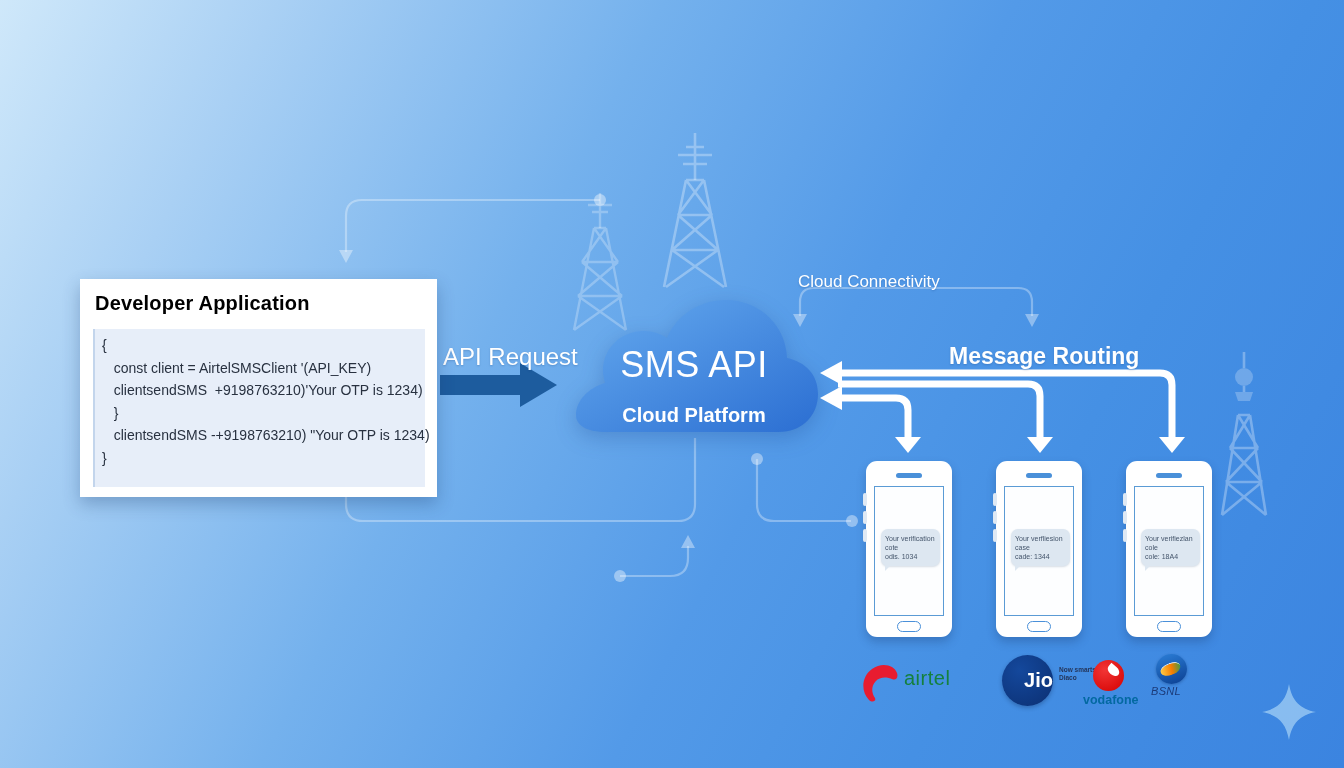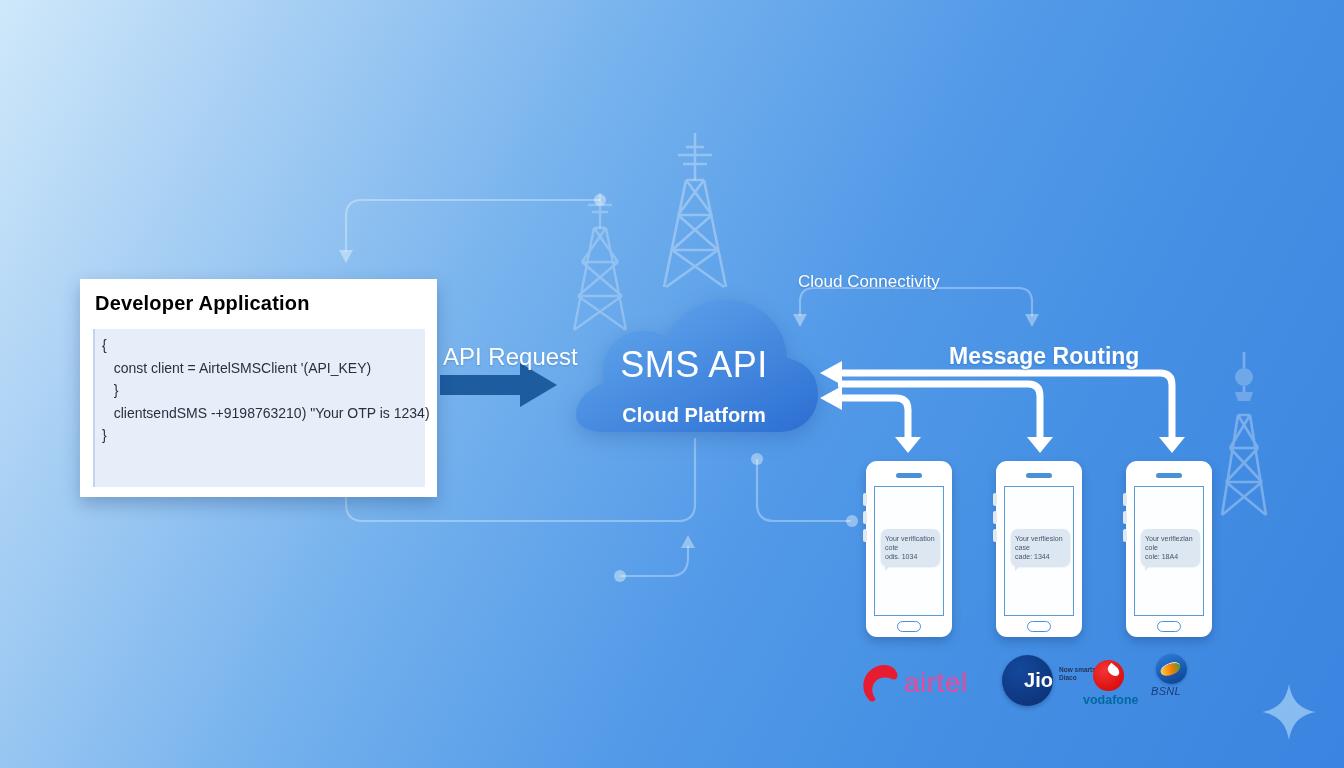--- a/index.html
+++ b/index.html
@@ -49,21 +49,21 @@
   .bubble:after { content:''; position:absolute; left:4px; bottom:-5px; border:5px solid transparent;
                   border-top-color:#dde7f1; border-left-color:#dde7f1; }
   .home-btn { position:absolute; left:50%; transform:translateX(-50%); bottom:5px; width:24px; height:11px;
               border:1.5px solid #4a90d9; border-radius:6px; background:#fff; }
   .side-btn { position:absolute; left:-3px; width:4px; height:13px; border-radius:2px; background:#dfe9f4; }
   .sb1{top:32px;} .sb2{top:50px;} .sb3{top:68px;}
 
   
   .carrier { z-index:6; }
   .airtel { left:860px; top:662px; width:130px; height:48px; }
-  .airtel .word { position:absolute; left:44px; top:5px; font-size:28px; font-weight:500; color:#ec4899; letter-spacing:.5px; }
+  .airtel .word { position:absolute; left:44px; top:5px; font-size:20px; font-weight:500; color:#15803d; letter-spacing:.5px; }
   .jio { left:1002px; top:655px; width:95px; height:55px; }
   .jio-circle { position:absolute; left:0; top:0; width:51px; height:51px; border-radius:50%;
                 background:radial-gradient(circle at 35% 30%, #14489c, #0b2f72); display:flex; align-items:center; justify-content:flex-end;
                 box-shadow:0 2px 4px rgba(10,30,70,.3); }
   .jio-circle span { color:#fff; font-size:20px; font-weight:700; }
   .jio-tag { position:absolute; left:57px; top:11px; font-size:6.5px; line-height:8px; color:#24355a; font-weight:600; }
   .voda { left:1086px; top:660px; width:52px; height:50px; }
   .voda-circle { position:absolute; left:7px; top:0; width:31px; height:31px; border-radius:50%;
                  background:radial-gradient(circle at 38% 32%, #f23535, #d40000); }
   .voda-circle:after { content:''; position:absolute; right:6px; top:4px; width:9px; height:13px; background:#fff;
@@ -149,20 +149,21 @@
     <div class="t1">SMS API</div>
     <div class="t2">Cloud Platform</div>
   </div>
 </div>
 
 <div class="abs dev-panel">
   <div class="dev-title">Developer Application</div>
   <div class="code-block">
     <div class="code-line">{</div>
     <div class="code-line">   const client = AirtelSMSClient '(API_KEY)</div>
+    <div class="code-line">   clientsendSMS  +9198763210)'Your OTP is 1234)</div>
     <div class="code-line">   }</div>
     <div class="code-line">   clientsendSMS -+9198763210) "Your OTP is 1234)</div>
     <div class="code-line">}</div>
   </div>
 </div>
 
 <div class="abs white-label lbl-api">API Request</div>
 <div class="abs white-label lbl-cc">Cloud Connectivity</div>
 <div class="abs white-label lbl-mr">Message Routing</div>
 

